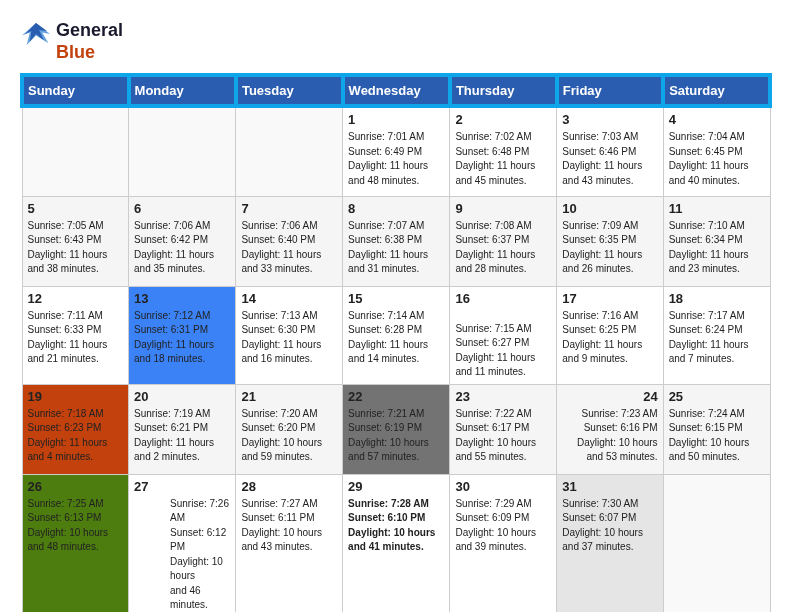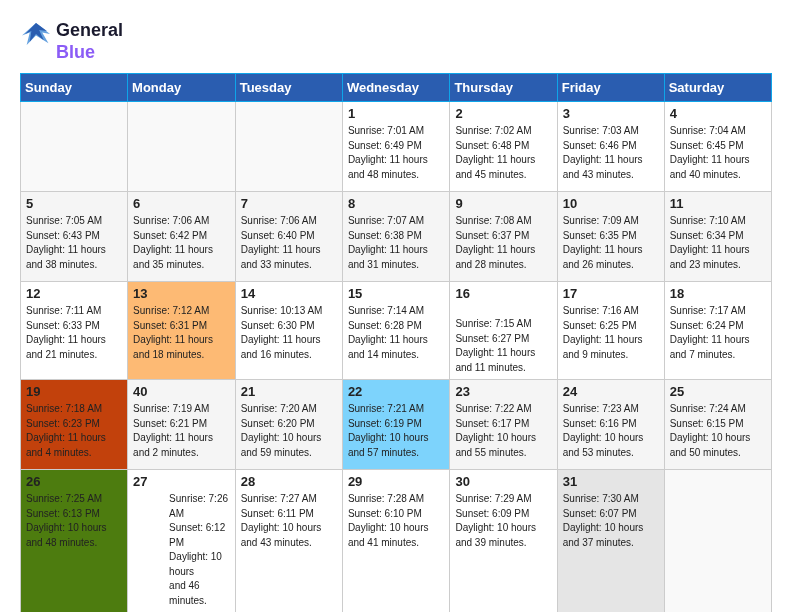--- a/index.html
+++ b/index.html
@@ -20,21 +20,21 @@
       display: flex;
       gap: 4px;
     }
     .logo-text {
       font-size: 18px;
       font-weight: bold;
       color: #1a1a2e;
       line-height: 1.2;
     }
     .logo-text span {
-      color: #8b5cf6;
+      color: #c2410c;
     }
     .logo-bird {
       width: 32px;
       height: 28px;
     }
     .title-area {
       text-align: right;
     }
     .month-title {
       font-size: 36px;
@@ -49,21 +49,21 @@
       width: 100%;
       border-collapse: collapse;
       border: 1px solid #ccc;
     }
     .calendar th {
       background: #2a5db0;
       color: #fff;
       font-size: 13px;
       font-weight: bold;
       padding: 6px 4px;
-      border: 1px solid #0ea5e9;
+      border: 4px solid #0ea5e9;
       text-align: left;
     }
     .calendar td {
       vertical-align: top;
       border: 1px solid #ccc;
       padding: 4px 5px;
       font-size: 10.5px;
       color: #222;
       height: 90px;
       width: 108px;
@@ -208,30 +208,30 @@
         </td>
       </tr>
       <tr class="week-row">
         <td style="background: rgb(255, 255, 255);">
           <span class="day-number">12</span>
           <div class="day-info" style="white-space: pre-line;">Sunrise: 7:11 AM
 Sunset: 6:33 PM
 Daylight: 11 hours
 and 21 minutes.</div>
         </td>
-        <td style="background: #fdba74;">
+        <td style="background: #3b82f6;">
           <span class="day-number">13</span>
           <div class="day-info" style="white-space: pre-line;">Sunrise: 7:12 AM
 Sunset: 6:31 PM
 Daylight: 11 hours
 and 18 minutes.</div>
         </td>
         <td style="background: rgb(255, 255, 255);">
           <span class="day-number">14</span>
-          <div class="day-info" style="white-space: pre-line;">Sunrise: 10:13 AM
+          <div class="day-info" style="white-space: pre-line;">Sunrise: 7:13 AM
 Sunset: 6:30 PM
 Daylight: 11 hours
 and 16 minutes.</div>
         </td>
         <td style="background: rgb(255, 255, 255);">
           <span class="day-number">15</span>
           <div class="day-info" style="white-space: pre-line;">Sunrise: 7:14 AM
 Sunset: 6:28 PM
 Daylight: 11 hours
 and 14 minutes.</div>
@@ -260,48 +260,48 @@
       </tr>
       <tr class="week-row">
         <td style="background: #c2410c;">
           <span class="day-number">19</span>
           <div class="day-info" style="white-space: pre-line;">Sunrise: 7:18 AM
 Sunset: 6:23 PM
 Daylight: 11 hours
 and 4 minutes.</div>
         </td>
         <td style="background: rgb(245, 245, 245);">
-          <span class="day-number">40</span>
+          <span class="day-number">20</span>
           <div class="day-info" style="white-space: pre-line;">Sunrise: 7:19 AM
 Sunset: 6:21 PM
 Daylight: 11 hours
 and 2 minutes.</div>
         </td>
         <td style="background: rgb(245, 245, 245);">
           <span class="day-number">21</span>
           <div class="day-info" style="white-space: pre-line;">Sunrise: 7:20 AM
 Sunset: 6:20 PM
 Daylight: 10 hours
 and 59 minutes.</div>
         </td>
-        <td style="background: #7dd3fc;">
+        <td style="background: #737373;">
           <span class="day-number">22</span>
           <div class="day-info" style="white-space: pre-line;">Sunrise: 7:21 AM
 Sunset: 6:19 PM
 Daylight: 10 hours
 and 57 minutes.</div>
         </td>
         <td style="background: rgb(245, 245, 245);">
           <span class="day-number">23</span>
           <div class="day-info" style="white-space: pre-line;">Sunrise: 7:22 AM
 Sunset: 6:17 PM
 Daylight: 10 hours
 and 55 minutes.</div>
         </td>
-        <td style="background: rgb(245, 245, 245);">
+        <td style="background: rgb(245, 245, 245); text-align: right;">
           <span class="day-number">24</span>
           <div class="day-info" style="white-space: pre-line;">Sunrise: 7:23 AM
 Sunset: 6:16 PM
 Daylight: 10 hours
 and 53 minutes.</div>
         </td>
         <td style="background: rgb(245, 245, 245);">
           <span class="day-number">25</span>
           <div class="day-info" style="white-space: pre-line;">Sunrise: 7:24 AM
 Sunset: 6:15 PM
@@ -326,21 +326,21 @@
         </td>
         <td style="background: rgb(255, 255, 255);">
           <span class="day-number">28</span>
           <div class="day-info" style="white-space: pre-line;">Sunrise: 7:27 AM
 Sunset: 6:11 PM
 Daylight: 10 hours
 and 43 minutes.</div>
         </td>
         <td style="background: rgb(255, 255, 255);">
           <span class="day-number">29</span>
-          <div class="day-info" style="white-space: pre-line;">Sunrise: 7:28 AM
+          <div class="day-info" style="white-space: pre-line; font-weight: bold;">Sunrise: 7:28 AM
 Sunset: 6:10 PM
 Daylight: 10 hours
 and 41 minutes.</div>
         </td>
         <td style="background: rgb(255, 255, 255);">
           <span class="day-number">30</span>
           <div class="day-info" style="white-space: pre-line;">Sunrise: 7:29 AM
 Sunset: 6:09 PM
 Daylight: 10 hours
 and 39 minutes.</div>

